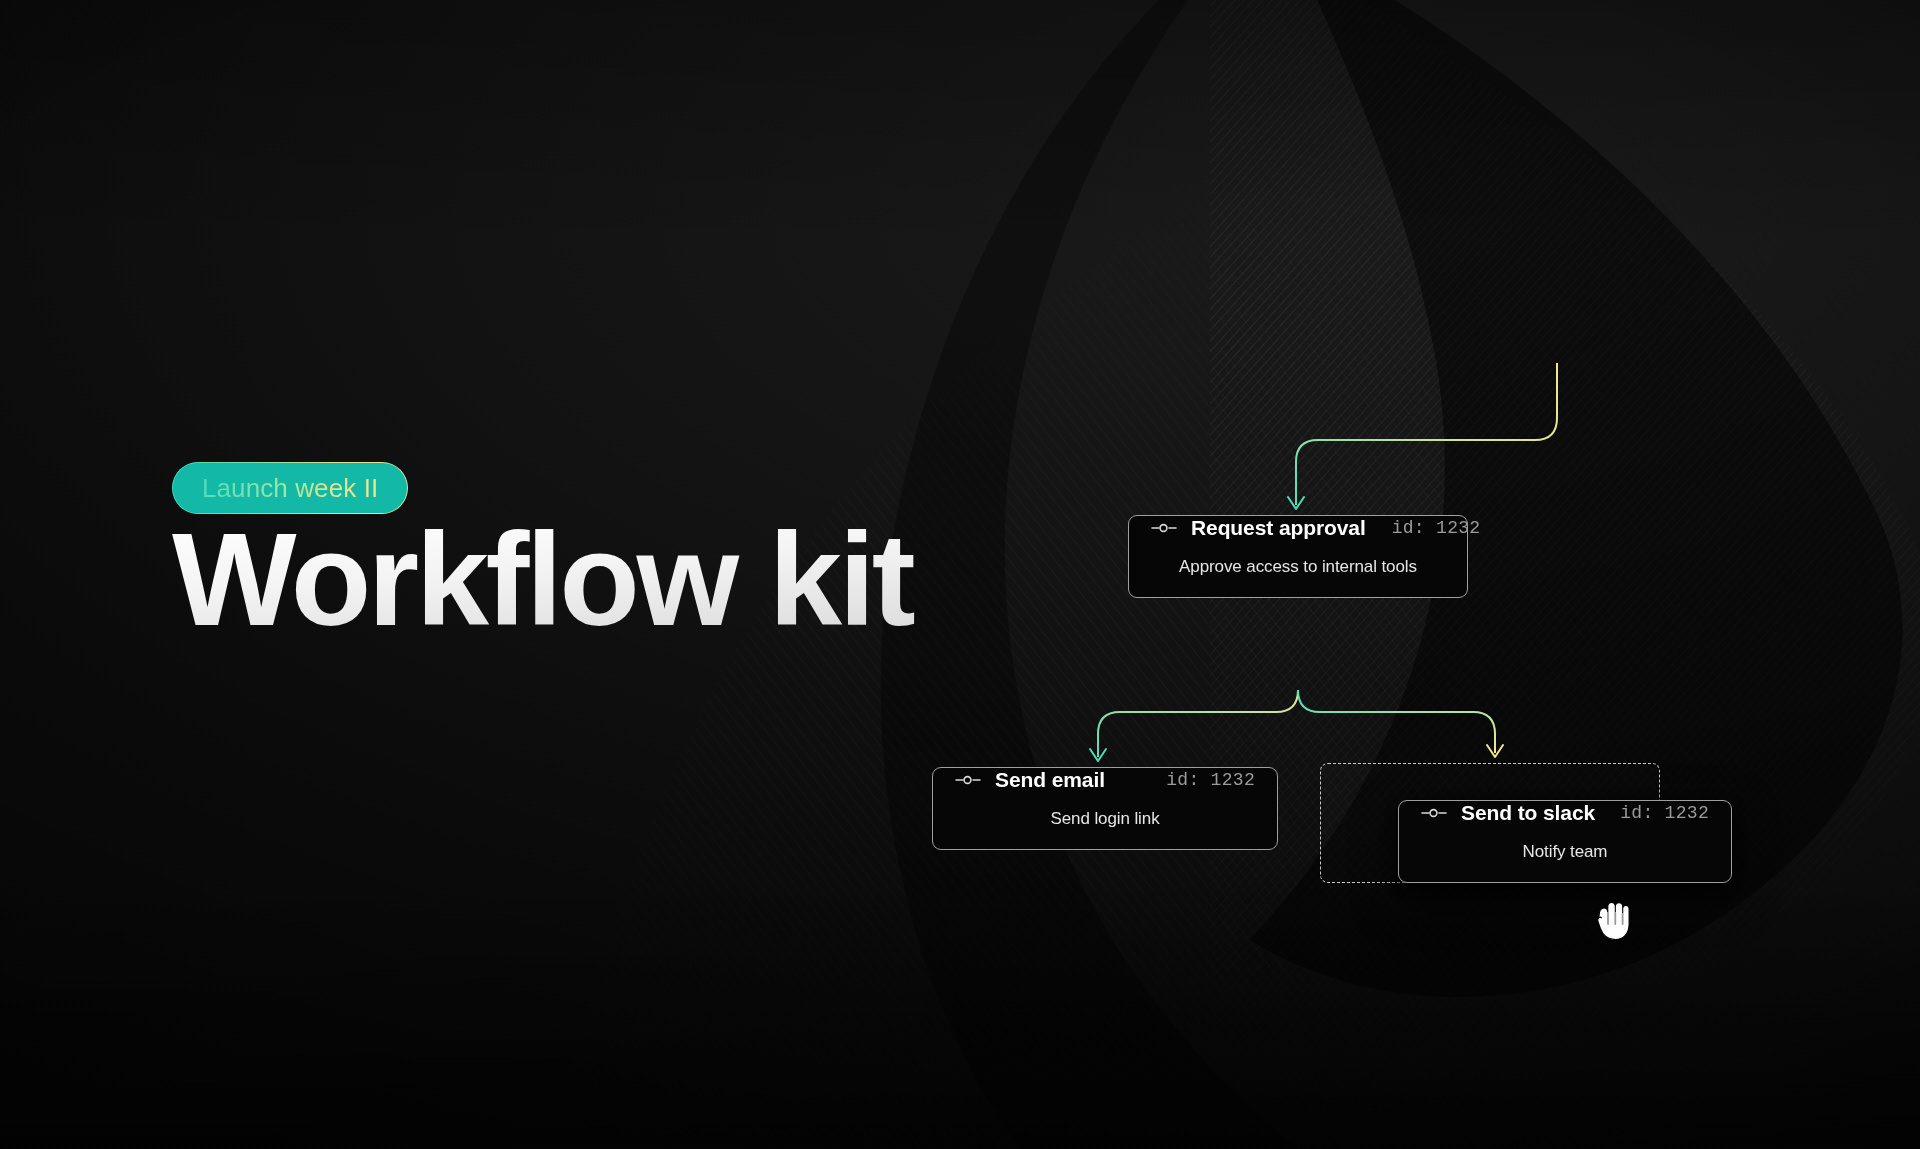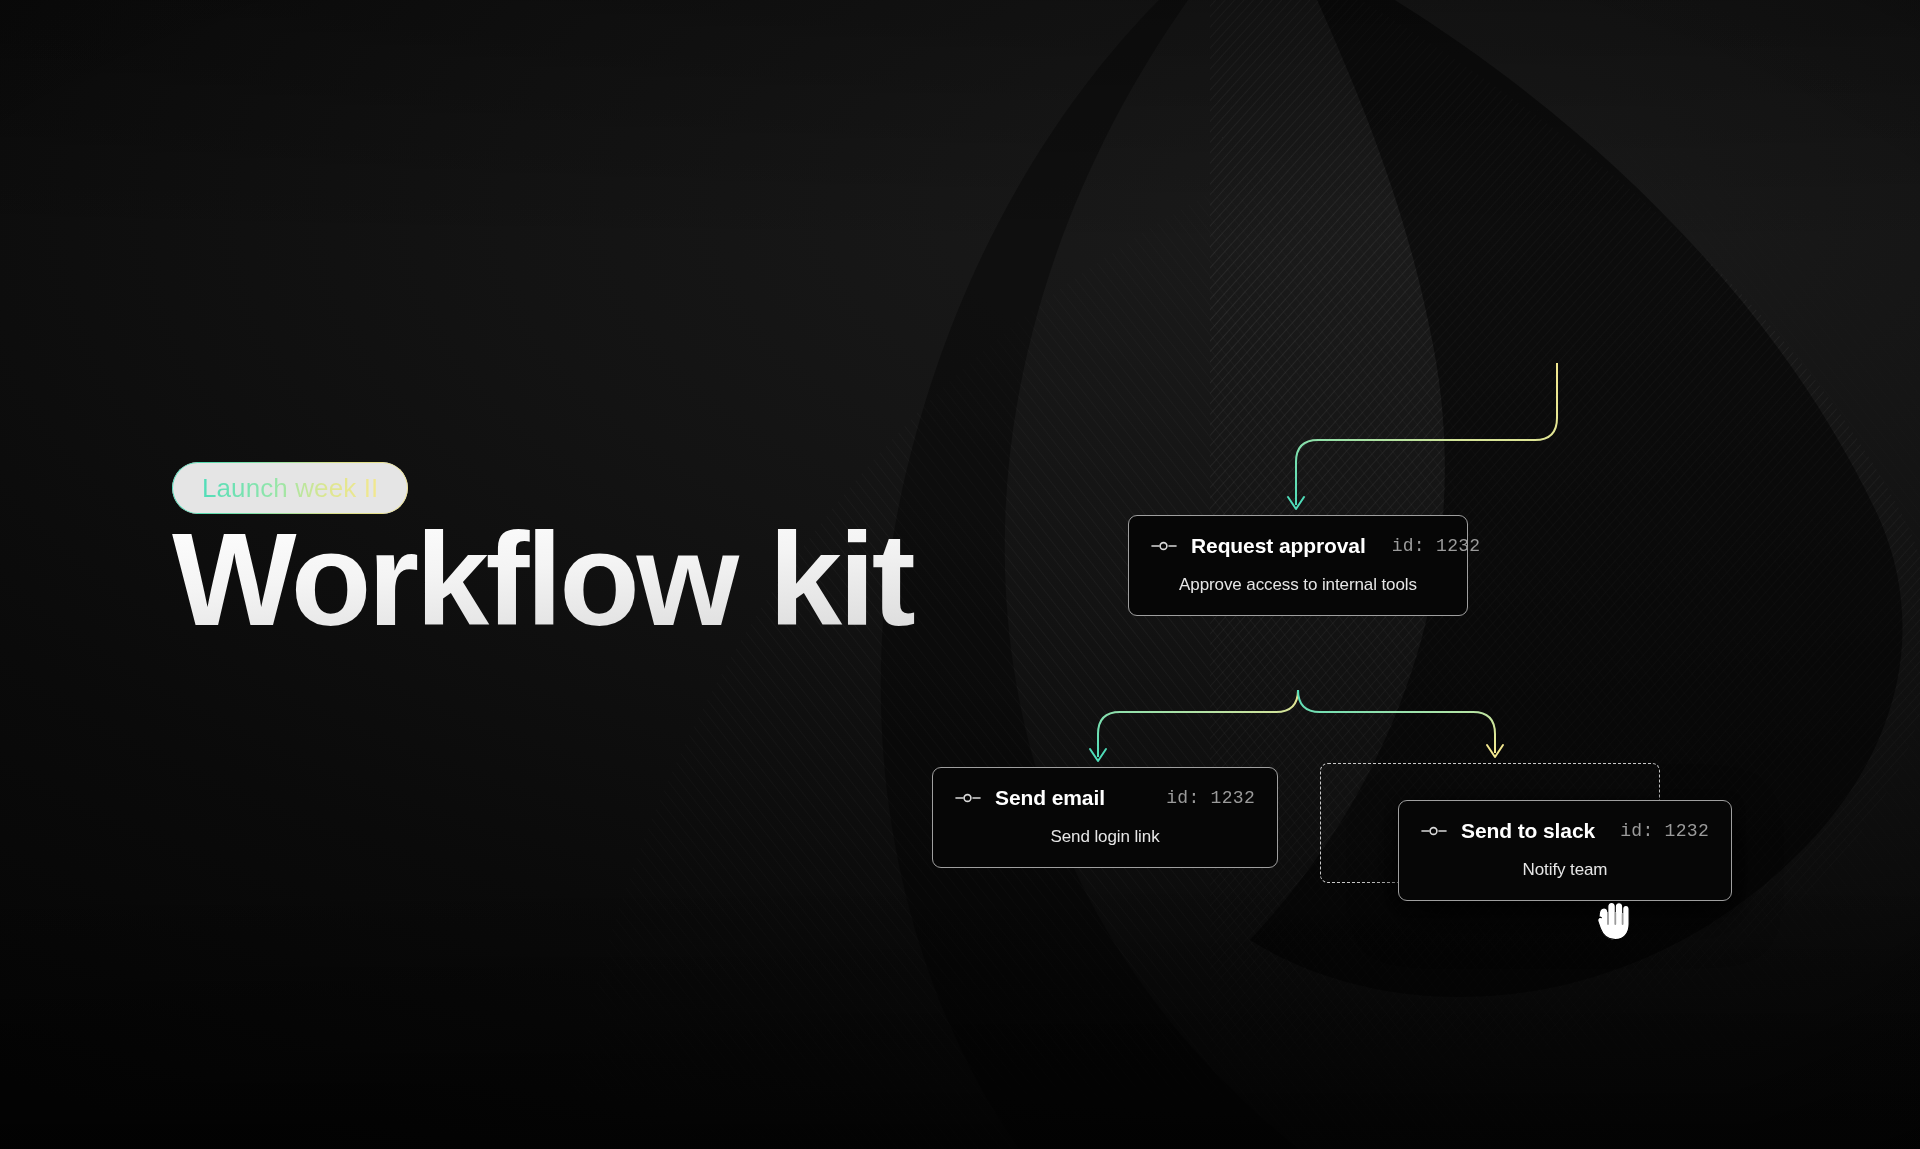--- a/index.html
+++ b/index.html
@@ -42,21 +42,21 @@
     width:760px;
   }
 
   .badge {
     display:inline-flex;
     align-items:center;
     justify-content:center;
     height:52px;
     padding:0 30px;
     border-radius:999px;
-    background:#e5e5e5;
+    background:#14b8a6;
     position:relative;
     font-size:26px;
     letter-spacing:0.1px;
   }
   .badge::before {
     content:"";
     position:absolute; inset:0;
     border-radius:999px;
     padding:1.4px;
     background:linear-gradient(95deg, #3fd9b4 0%, #7fe0a8 35%, #d8e08a 68%, #efe18c 100%);
@@ -106,21 +106,21 @@
   }
   .node-root-label {
     font-size:31px;
     color:#ffffff;
     letter-spacing:-0.2px;
   }
 
   .node-card {
     border-radius:9px;
     border:1.3px solid #9f9f9f;
-    padding:18px 22px 20px 22px;
+    padding:0 22px 20px 22px;
     background:#060606;
   }
 
   .node-approval { left:1128px; top:515px; width:340px; }
   .node-email    { left:932px;  top:767px; width:346px; }
 
   .node-slack {
     left:1398px; top:800px; width:334px;
     z-index:7;
     box-shadow:0 16px 44px rgba(0,0,0,0.75), 0 3px 12px rgba(0,0,0,0.6);

